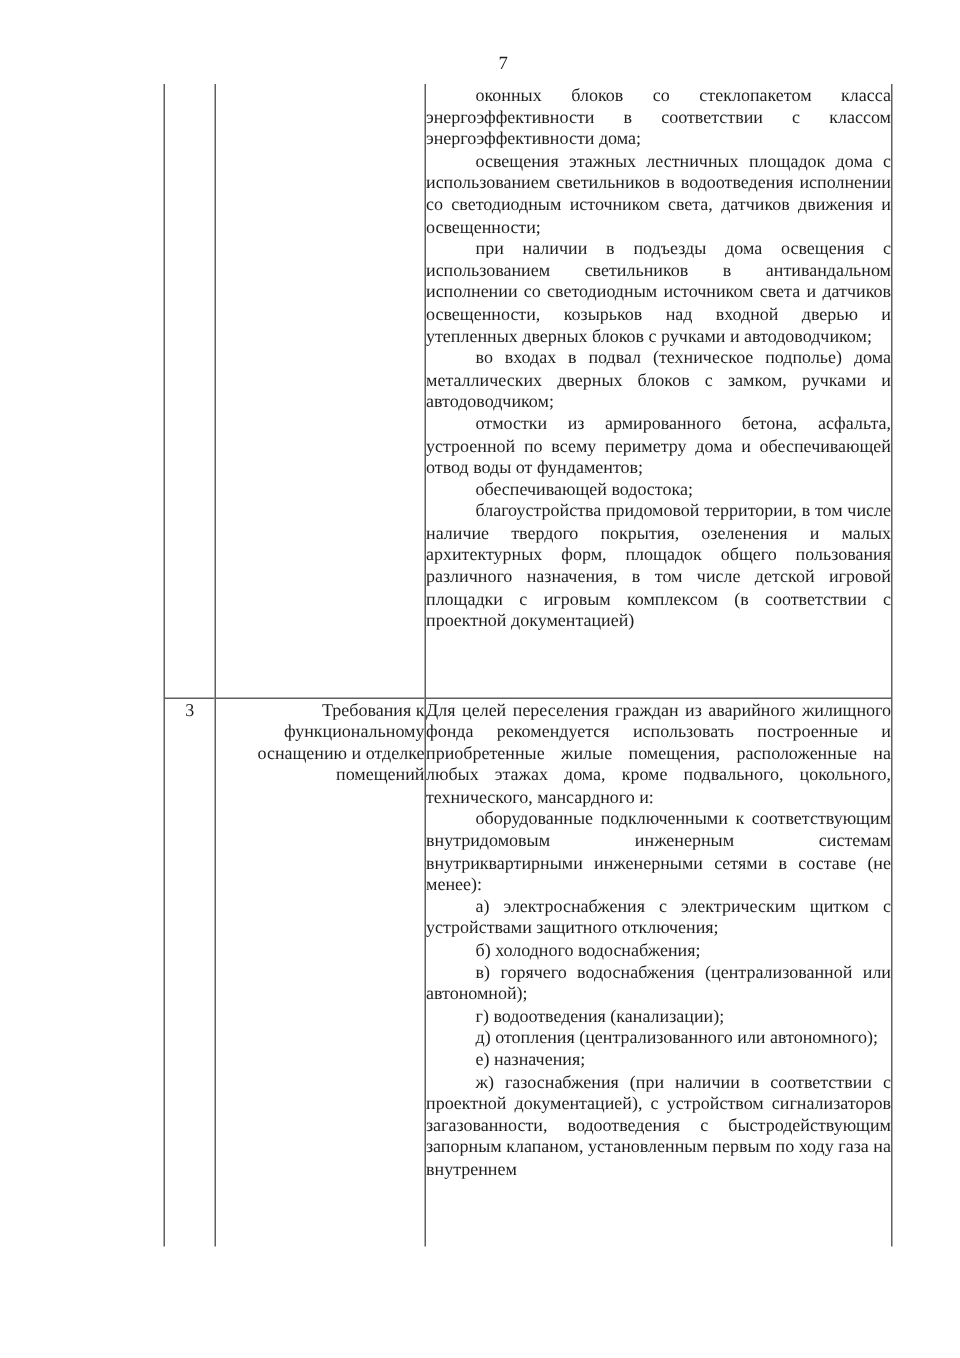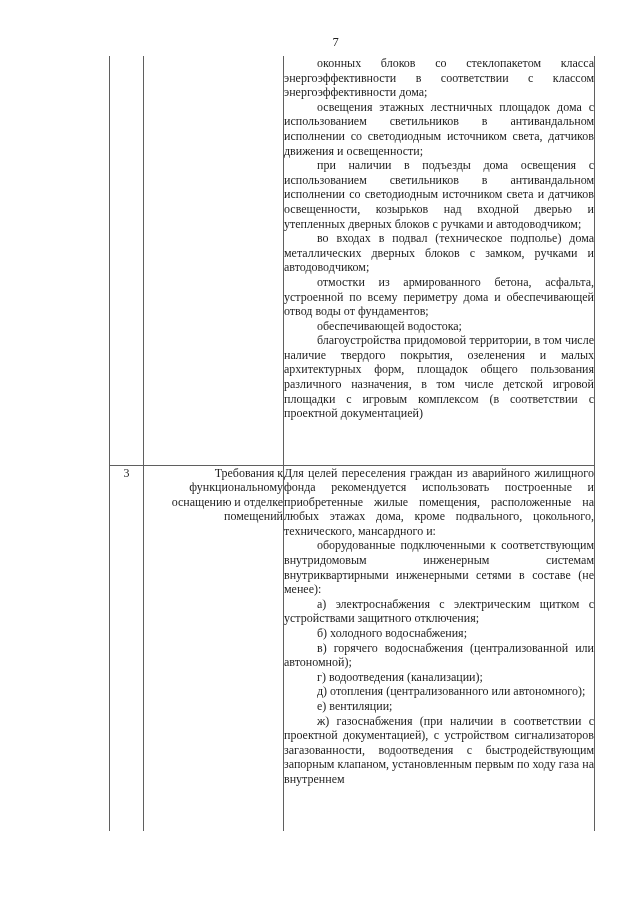--- a/index.html
+++ b/index.html
@@ -82,39 +82,39 @@
       <col style="width:34px">
       <col style="width:140px">
       <col style="width:311px">
     </colgroup>
     <tbody>
       <tr class="row-cont">
         <td class="cell-num"></td>
         <td class="cell-title"></td>
         <td class="cell-content">
           <p class="ind">оконных блоков со стеклопакетом класса энергоэффективности в соответствии с классом энергоэффективности дома;</p>
-          <p class="ind">освещения этажных лестничных площадок дома с использованием светильников в антивандальном исполнении со светодиодным источником света, датчиков движения и освещенности;</p>
+          <p class="ind">освещения этажных лестничных площадок дома с использованием светильников в водоотведения исполнении со светодиодным источником света, датчиков движения и освещенности;</p>
           <p class="ind">при наличии в подъезды дома освещения с использованием светильников в антивандальном исполнении со светодиодным источником света и датчиков освещенности, козырьков над входной дверью и утепленных дверных блоков с ручками и автодоводчиком;</p>
           <p class="ind">во входах в подвал (техническое подполье) дома металлических дверных блоков с замком, ручками и автодоводчиком;</p>
           <p class="ind">отмостки из армированного бетона, асфальта, устроенной по всему периметру дома и обеспечивающей отвод воды от фундаментов;</p>
           <p class="ind">обеспечивающей водостока;</p>
           <p class="ind">благоустройства придомовой территории, в том числе наличие твердого покрытия, озеленения и малых архитектурных форм, площадок общего пользования различного назначения, в том числе детской игровой площадки с игровым комплексом (в соответствии с проектной документацией)</p>
         </td>
       </tr>
       <tr class="row-divided">
         <td class="cell-num">3</td>
         <td class="cell-title">Требования к функциональному оснащению и отделке помещений</td>
         <td class="cell-content">
           <p>Для целей переселения граждан из аварийного жилищного фонда рекомендуется использовать построенные и приобретенные жилые помещения, расположенные на любых этажах дома, кроме подвального, цокольного, технического, мансардного и:</p>
           <p class="ind">оборудованные подключенными к соответствующим внутридомовым инженерным системам внутриквартирными инженерными сетями в составе (не менее):</p>
           <p class="ind">а) электроснабжения с электрическим щитком с устройствами защитного отключения;</p>
           <p class="ind">б) холодного водоснабжения;</p>
           <p class="ind">в) горячего водоснабжения (централизованной или автономной);</p>
           <p class="ind">г) водоотведения (канализации);</p>
           <p class="ind">д) отопления (централизованного или автономного);</p>
-          <p class="ind">е) вентиляции;</p>
+          <p class="ind">е) назначения;</p>
           <p class="ind">ж) газоснабжения (при наличии в соответствии с проектной документацией), с устройством сигнализаторов загазованности, водоотведения с быстродействующим запорным клапаном, установленным первым по ходу газа на внутреннем</p>
         </td>
       </tr>
     </tbody>
   </table>
 
 </div>
 
 </body></html>

